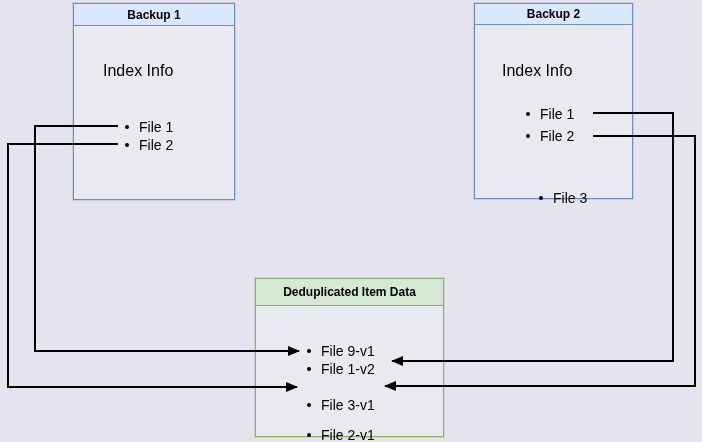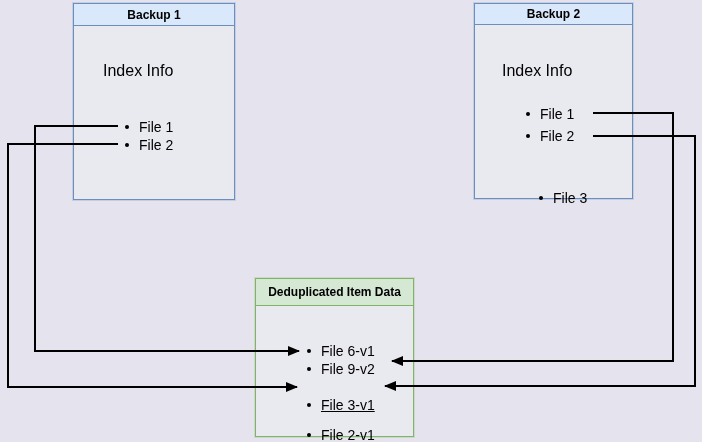--- a/index.html
+++ b/index.html
@@ -65,26 +65,26 @@
   #backup1 .row.r0{left:51px;top:114px;}
   #backup1 .row.r1{left:51px;top:132px;}
   
   #backup2{left:474px;top:3px;width:159px;height:196px;}
   #backup2 .box-header{height:21px;}
   #backup2 .body-label{left:27px;top:58px;}
   #backup2 .row.r0{left:51px;top:101px;}
   #backup2 .row.r1{left:51px;top:123px;}
   #backup2 .row.r2{left:64px;top:145px;margin-top:40px;}
   
-  #dedup{left:255px;top:278px;width:159px;height:159px;text-align:center;}
+  #dedup{left:255px;top:278px;width:189px;height:159px;text-align:center;}
   #dedup .box-header{height:27px;}
   #dedup .row.r0{left:51px;top:63px;}
   #dedup .row.r1{left:51px;top:81px;}
   #dedup .row.r2{left:51px;top:99px;margin-top:48px;}
-  #dedup .row.r3{left:51px;top:117px;text-decoration:underline;}
+  #dedup .row.r3{left:51px;top:117px;}
   
   svg.connectors{
     position:absolute;inset:0;width:702px;height:442px;
     z-index:5;pointer-events:none;
   }
   svg.connectors polyline{
     fill:none;stroke:var(--line-color);stroke-width:2;
   }
 </style>
 </head>
@@ -119,25 +119,25 @@
     <div class="row r2">
       <span class="dot"></span>
       <span>File 3</span>
     </div>
   </div>
 
   <div class="box green" id="dedup">
     <div class="box-header">Deduplicated Item Data</div>
     <div class="row r0">
       <span class="dot"></span>
-      <span>File 6-v1</span>
+      <span>File 9-v1</span>
     </div>
     <div class="row r1">
       <span class="dot"></span>
-      <span>File 9-v2</span>
+      <span>File 1-v2</span>
     </div>
     <div class="row r2">
       <span class="dot"></span>
       <span>File 2-v1</span>
     </div>
     <div class="row r3">
       <span class="dot"></span>
       <span>File 3-v1</span>
     </div>
   </div>

